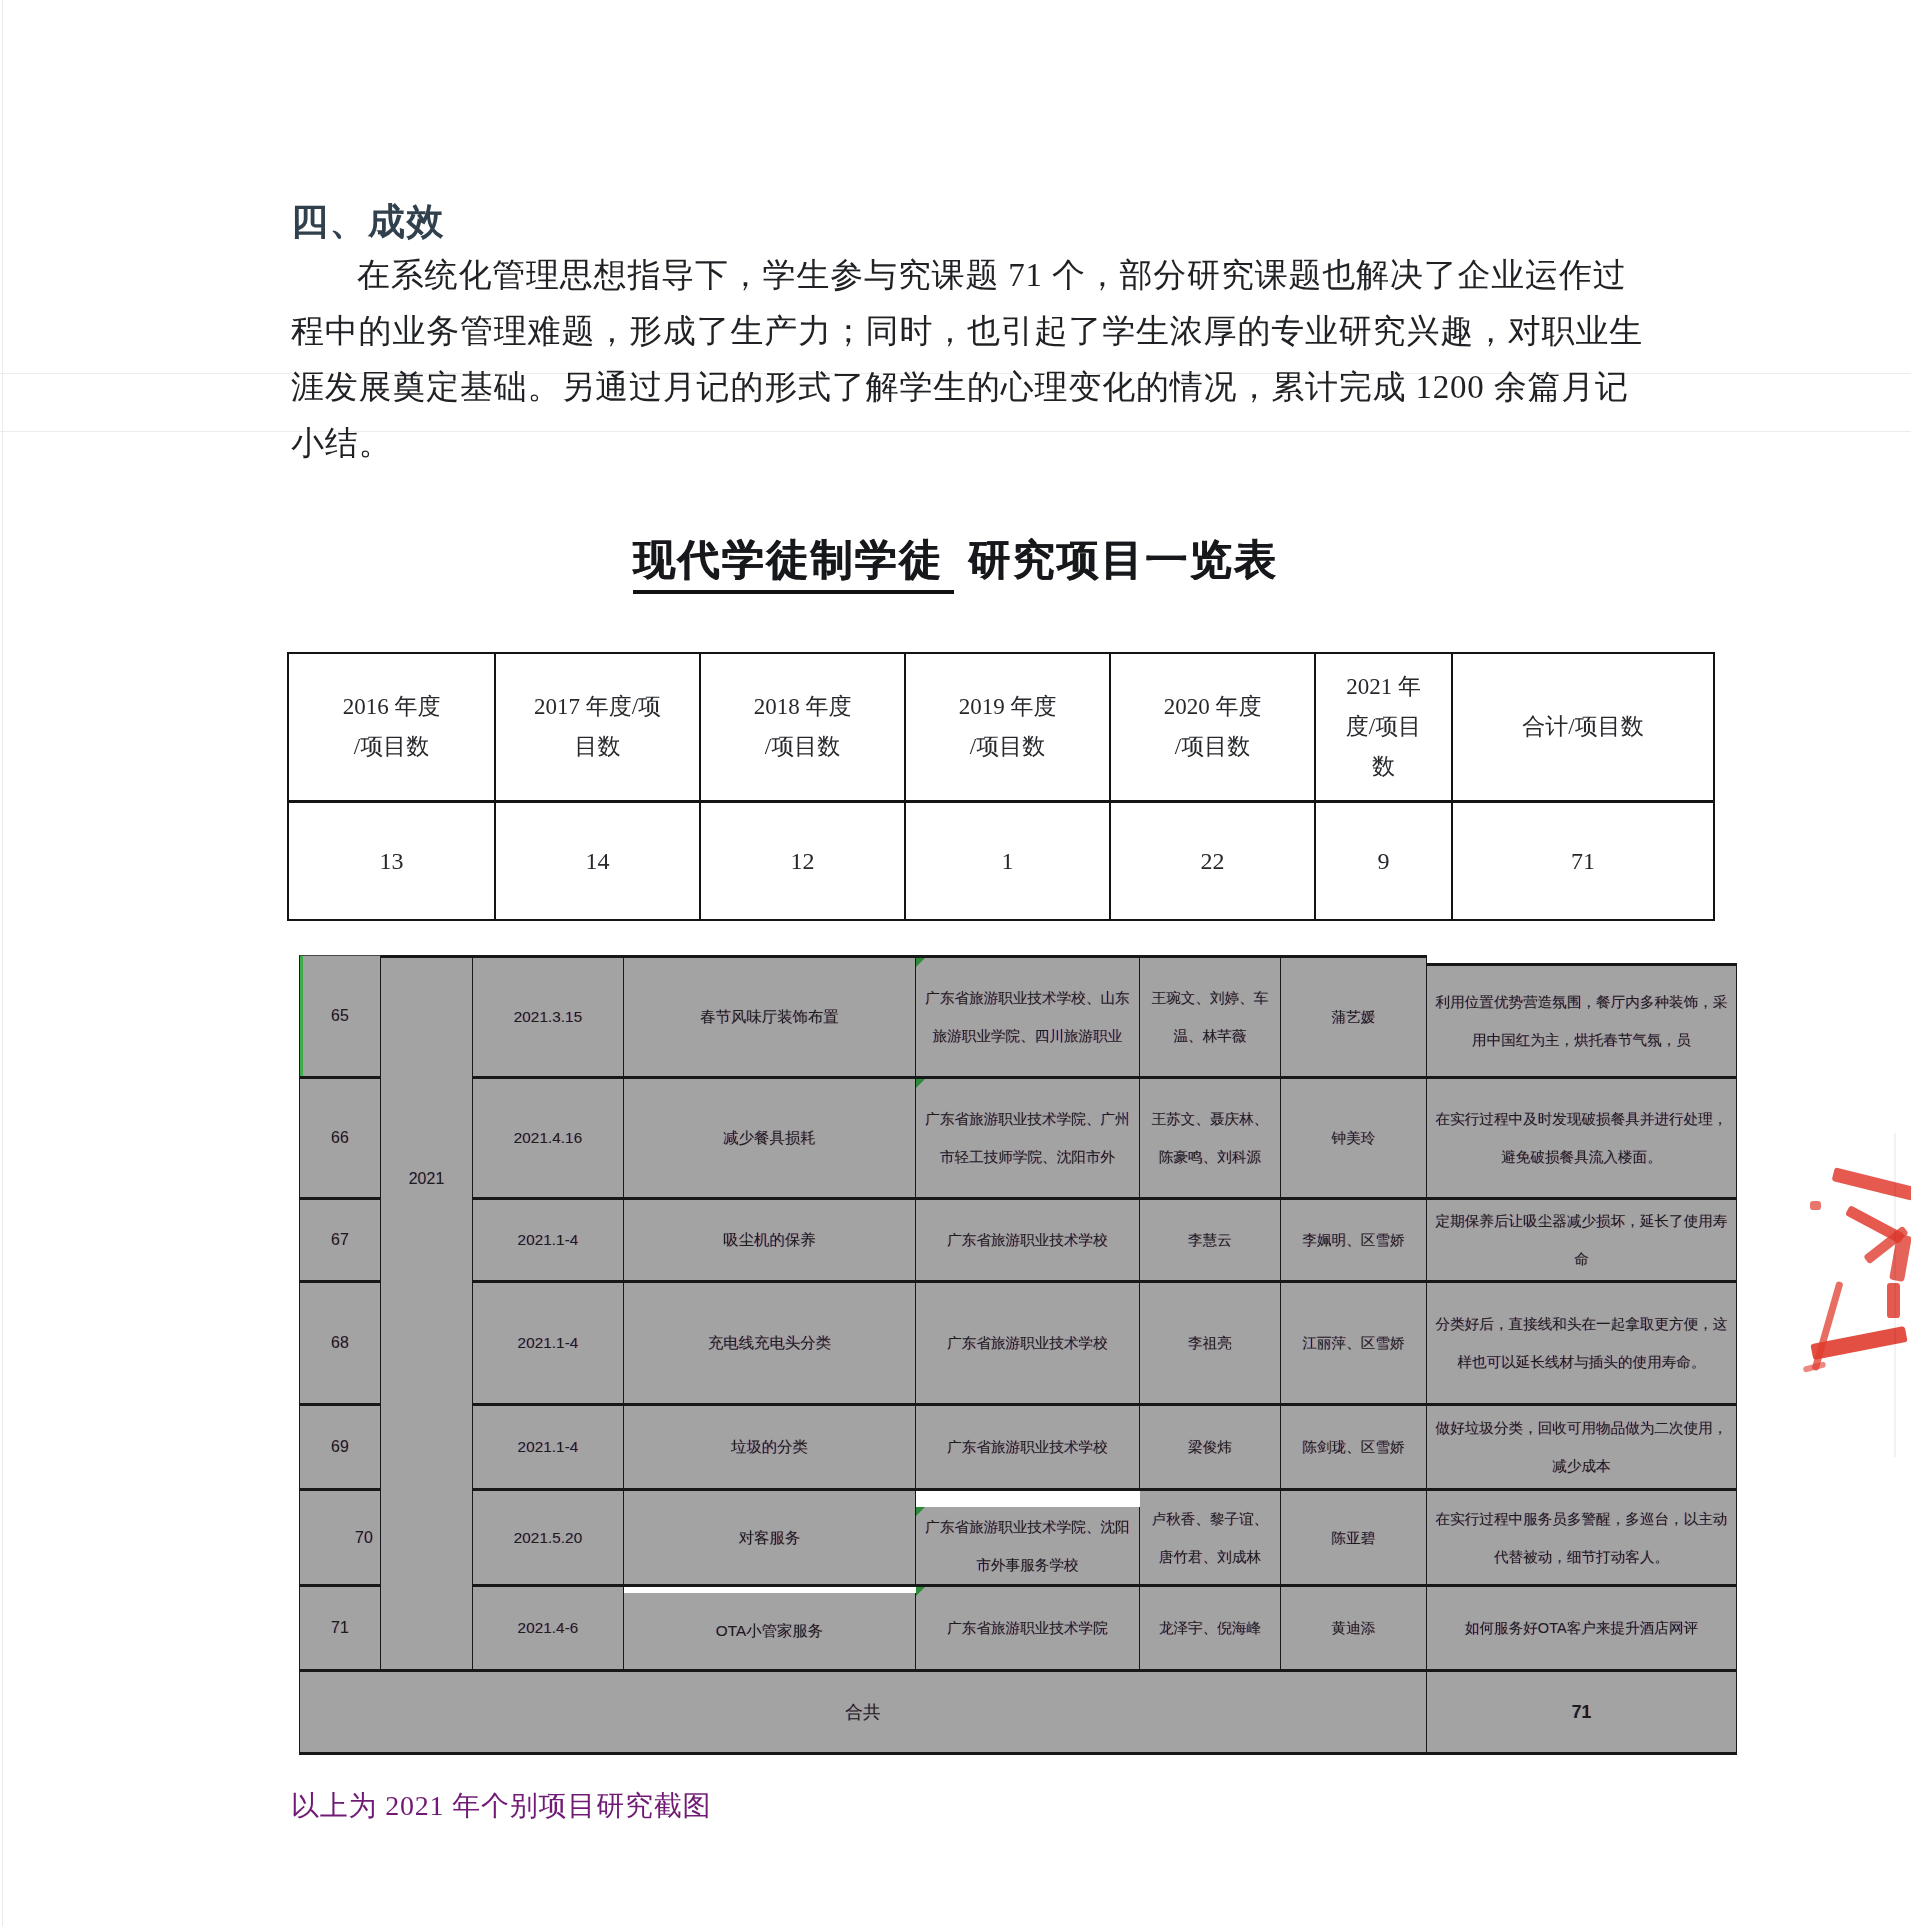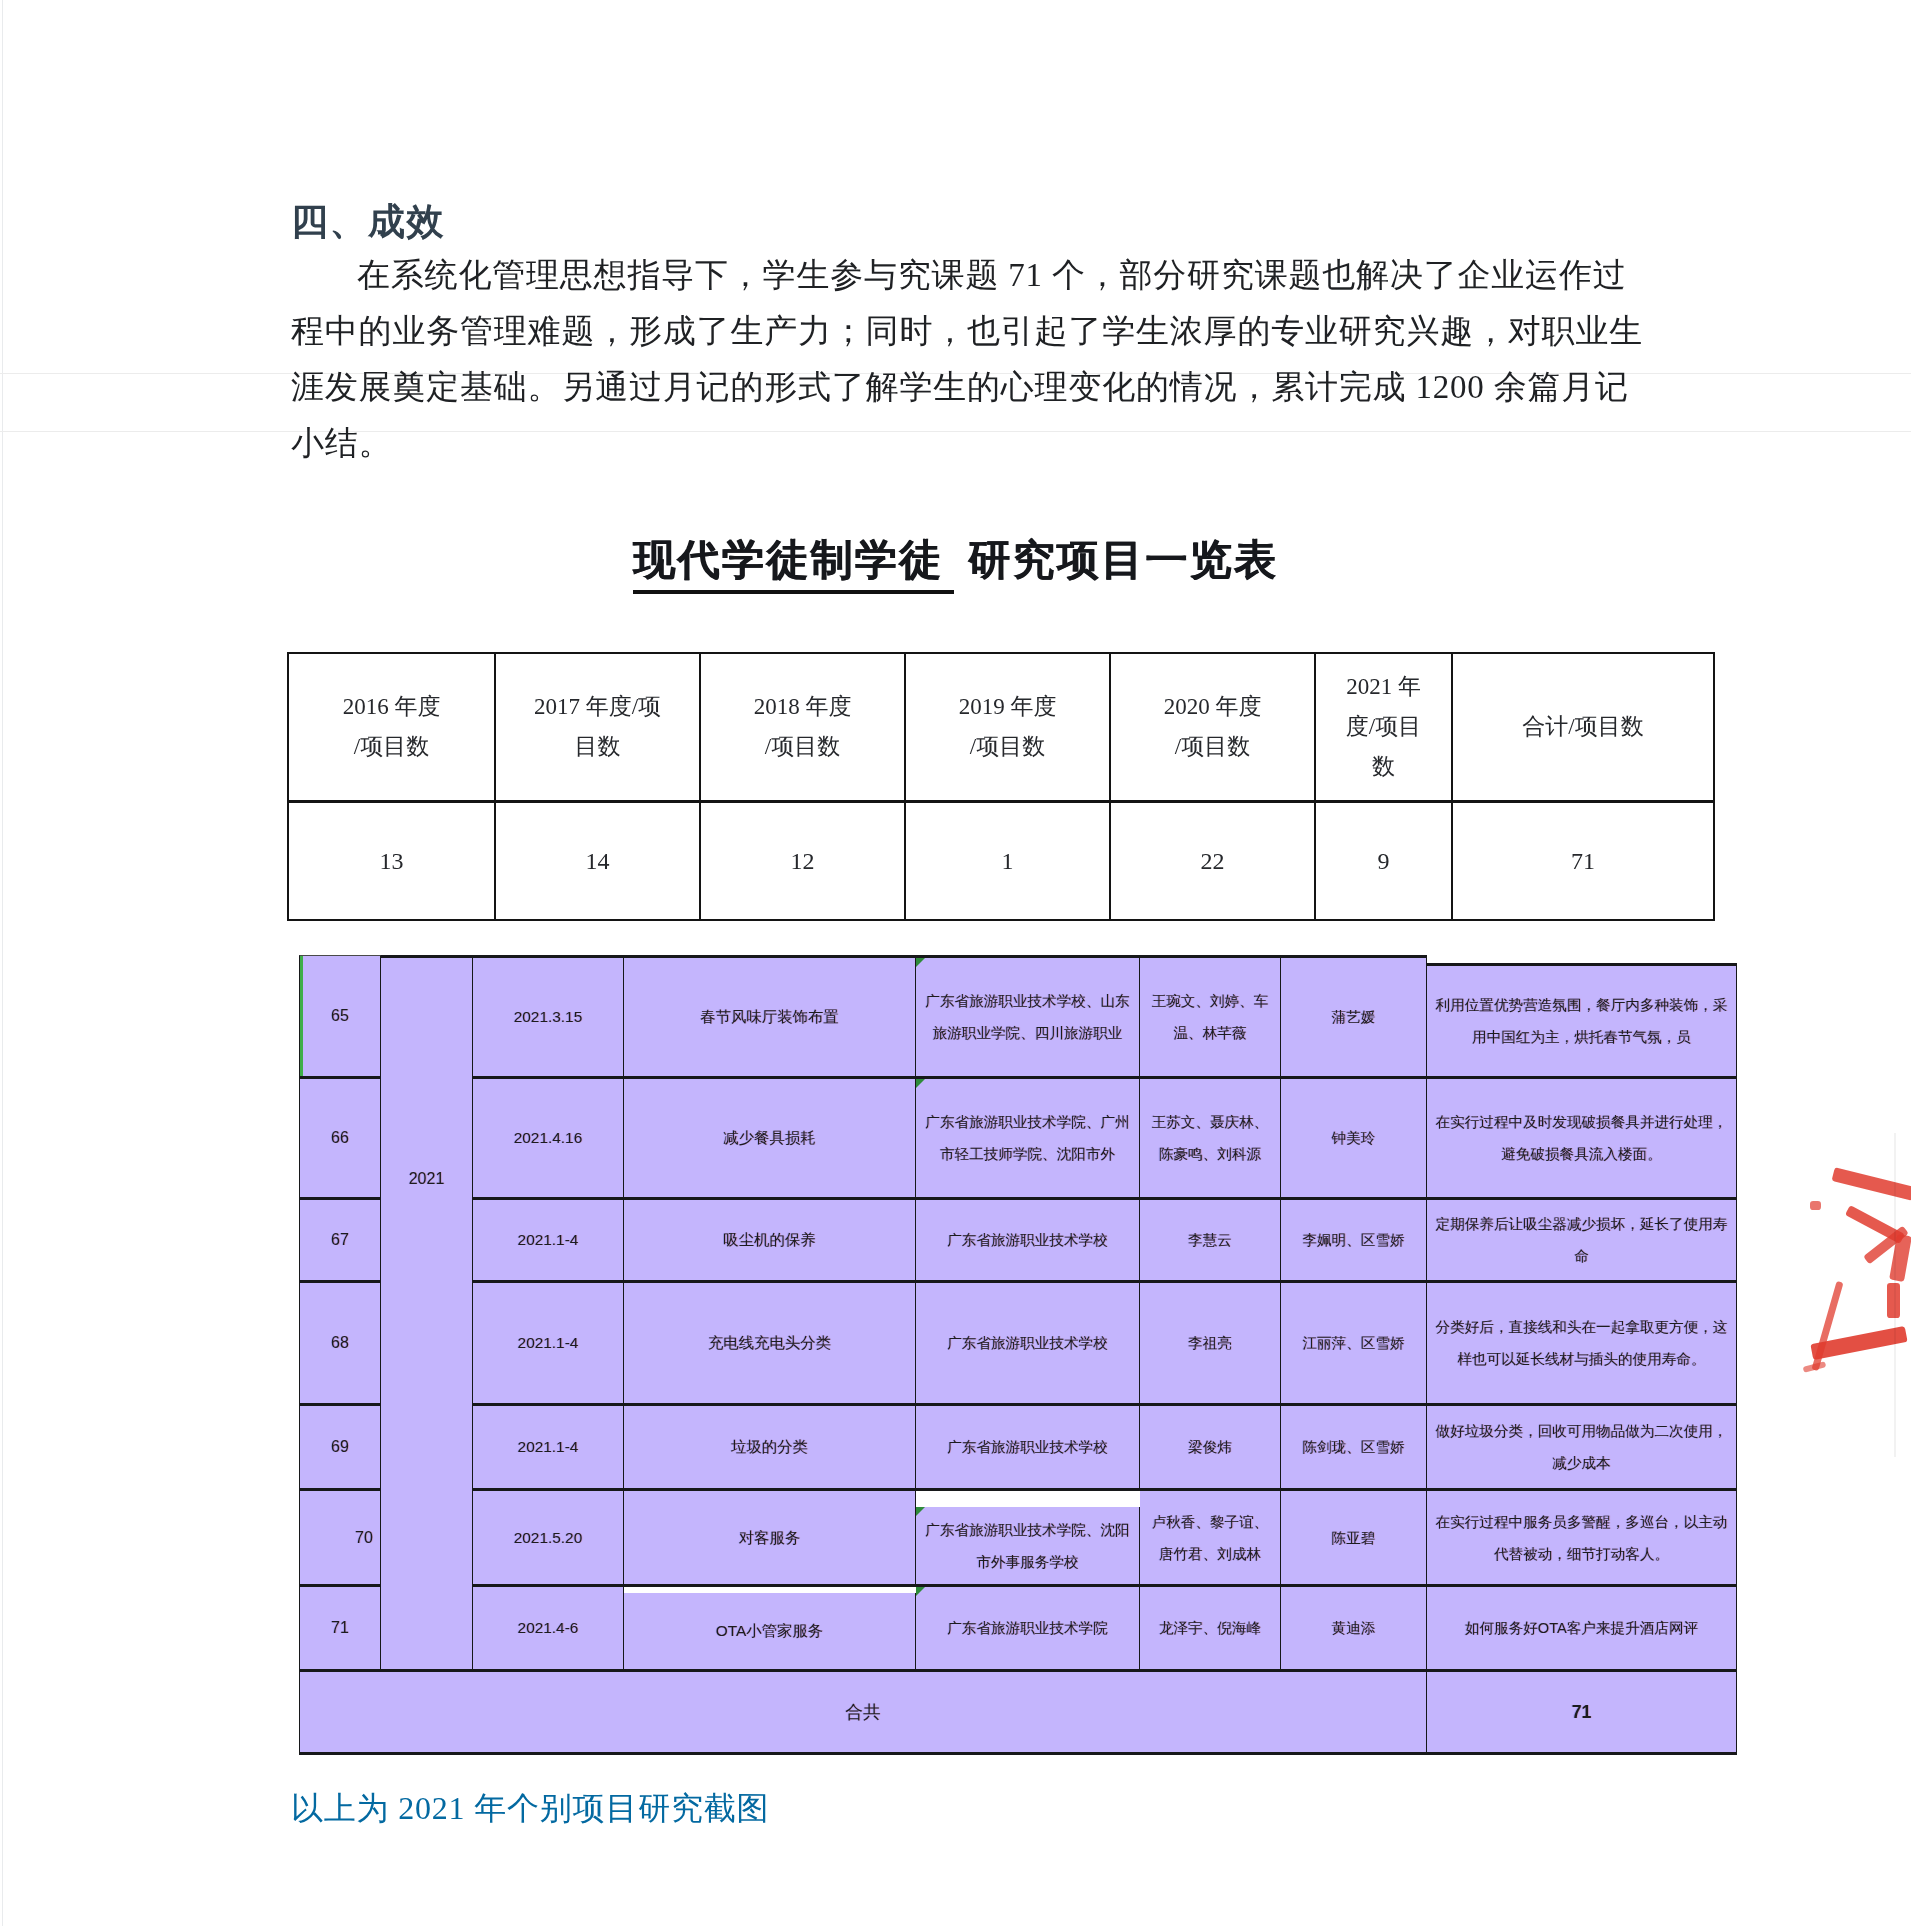--- a/index.html
+++ b/index.html
@@ -35,38 +35,38 @@
   .sum-table tbody td{height:116px;border-top-width:3.9px;font-size:24px;}
 
   
   .detail-wrap{position:absolute;left:299px;top:955px;}
   .detail-grid{display:grid;
       grid-template-columns:82px 92px 151px 292px 224px 141px 146px 310px;
       grid-template-rows:124px 121px 83px 123px 85px 96px 85px 83px;
       font-family:"Liberation Sans","DejaVu Sans",sans-serif;color:#1c1c1e;}
   .dcell{border-right:1.5px solid #17181a;border-bottom:3.9px solid #17181a;
          display:flex;align-items:center;justify-content:center;text-align:center;
-         overflow:hidden;position:relative;background:#c4b5fd;
-         font-size:14.6px;line-height:32px;
+         overflow:hidden;position:relative;background:#a3a3a3;
+         font-size:14.6px;line-height:38px;
          text-shadow:0.8px 0.4px 0 rgba(205,60,50,0.25),-0.8px -0.4px 0 rgba(55,80,205,0.25);}
   .c-no{border-left:1.5px solid #17181a;font-size:16px;}
   .r0{border-top:3.9px solid #17181a;}
   .r0.c-no{border-top:1.5px solid #4a4a4a;}
   .c-year{padding-bottom:270px;font-size:16px;}
   .c-date{font-size:15.4px;}
   .c-project{font-size:15.4px;}
   .c-school,.c-students,.c-mentor,.c-desc{padding:0 7.7px;}
   .f-label{border-left:1.5px solid #17181a;font-size:17.7px;}
   .f-total{font-weight:700;font-size:17.7px;}
   .tri{position:absolute;top:0;left:0;width:0;height:0;
        border-top:9.2px solid #2e8b3a;border-right:9.2px solid transparent;}
   .green-edge{position:absolute;left:0;top:0;bottom:0;width:2.7px;background:#3fae49;}
 
   
-  .caption{position:absolute;left:291px;top:1787px;font-size:32px;letter-spacing:0.8px;color:#0369a1;white-space:nowrap;}
+  .caption{position:absolute;left:291px;top:1787px;font-size:28px;letter-spacing:0.8px;color:#701a75;white-space:nowrap;}
 
   
   .stamp{position:absolute;pointer-events:none;filter:blur(0.4px);}
   .stamp div{position:absolute;background:#e03c2f;border-radius:3.1px;}
   .st1{left:1832px;top:1177px;width:83px;height:14px;transform:rotate(14deg);opacity:.85;}
   .st2{left:1810px;top:1201px;width:10.8px;height:8.5px;opacity:.7;}
   .st3{left:1844px;top:1219px;width:62px;height:10.8px;transform:rotate(28deg);opacity:.85;}
   .st4{left:1861px;top:1240px;width:50px;height:10px;transform:rotate(-38deg);opacity:.8;}
   .st5{left:1893px;top:1235px;width:15.4px;height:46px;transform:rotate(10deg);opacity:.8;}
   .st6{left:1887px;top:1283px;width:13px;height:35px;opacity:.85;}

